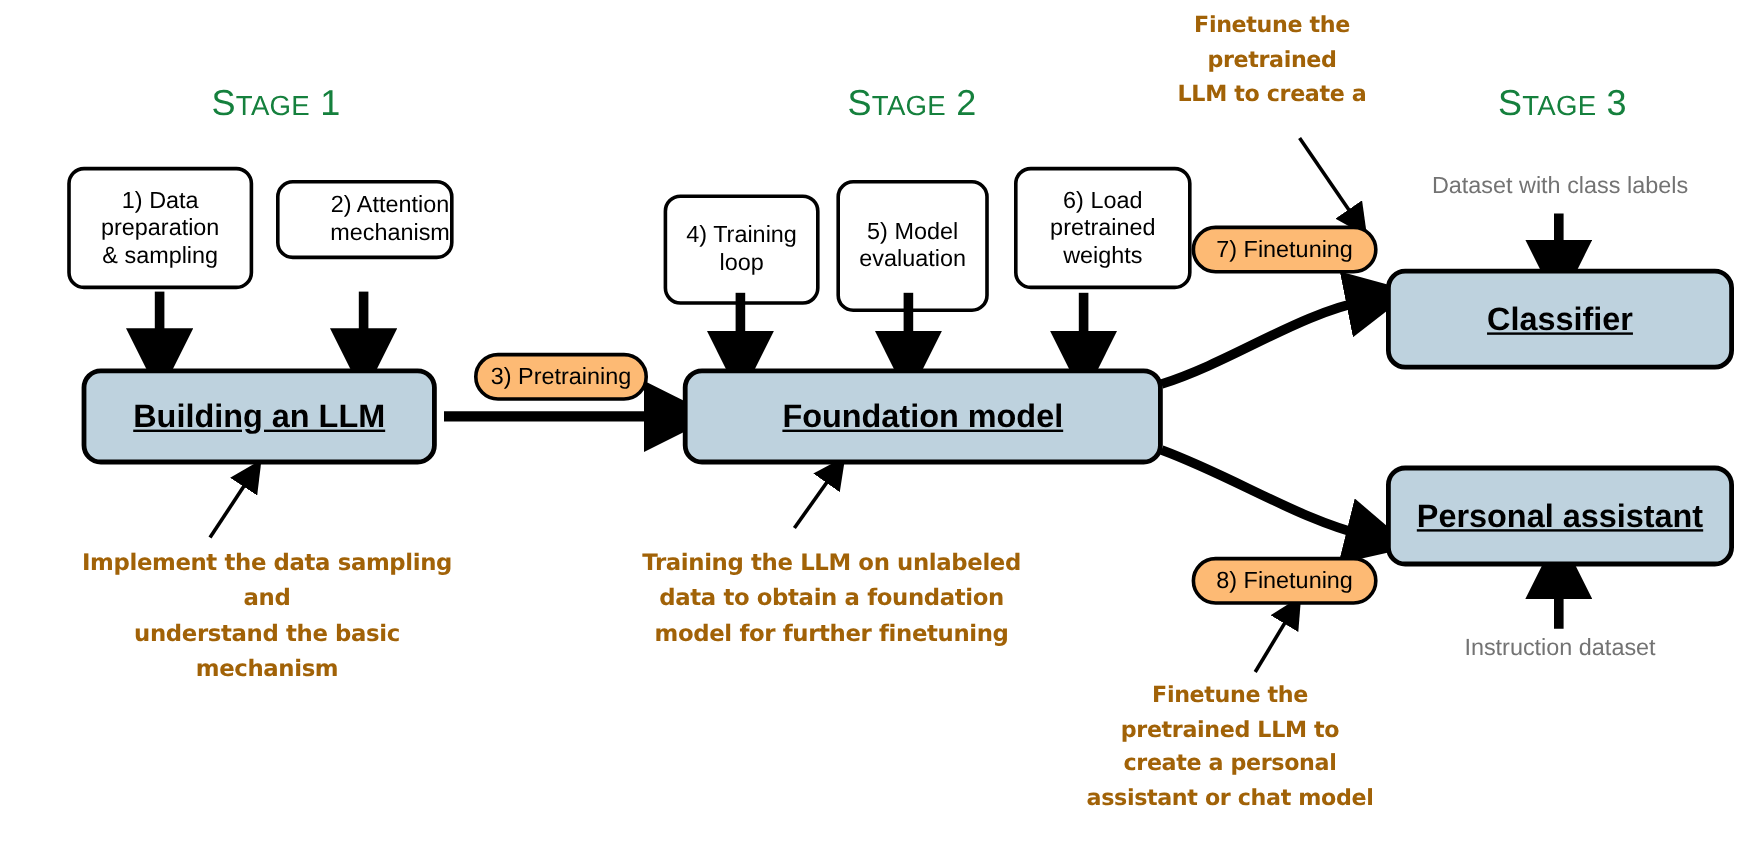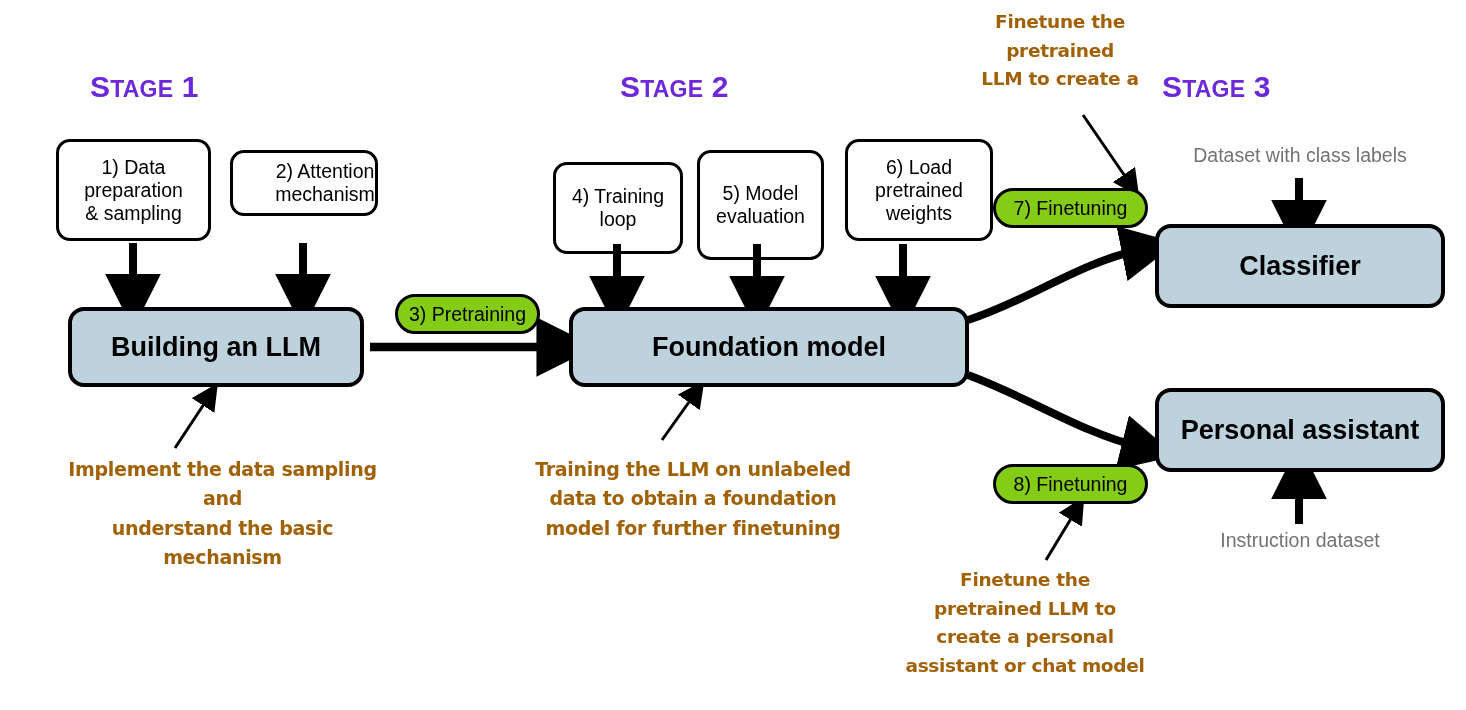--- a/index.html
+++ b/index.html
@@ -17,25 +17,25 @@
     width: 1466px;
     height: 710px;
     background: #ffffff;
     overflow: hidden;
   }
   .abs { position: absolute; }
 
   
   .stage-header {
     font-family: "Liberation Sans", sans-serif;
-    font-weight: bold;
-    color: #6d28d9;
+    font-weight: normal;
+    color: #15803d;
     white-space: nowrap;
     letter-spacing: 0.2px;
-    text-align: left;
+    text-align: center;
     line-height: 1;
   }
   .stage-header .big  { font-size: 30px; }
   .stage-header .caps { font-size: 23px; }
 
   
   .step-box {
     box-sizing: border-box;
     background: #ffffff;
     border: 3.5px solid #000000;
@@ -46,21 +46,21 @@
     text-align: center;
     font-size: 19.5px;
     line-height: 1.18;
     padding: 4px 6px;
     color: #000;
   }
 
   
   .pill {
     box-sizing: border-box;
-    background: #84cc16;
+    background: #fdba74;
     border: 3.5px solid #000000;
     border-radius: 20px;
     display: flex;
     align-items: center;
     justify-content: center;
     font-size: 19.5px;
     white-space: nowrap;
     padding: 0 10px;
     color: #000;
     z-index: 5;
@@ -72,20 +72,21 @@
     background: #bed2de;
     border: 4.5px solid #000000;
     border-radius: 16px;
     display: flex;
     align-items: center;
     justify-content: center;
     font-size: 27px;
     font-weight: bold;
     color: #000;
     z-index: 3;
+    text-decoration: underline;
   }
 
   
   .caption {
     font-size: 19.5px;
     color: #737373;
     white-space: nowrap;
     text-align: center;
     line-height: 1.2;
   }

